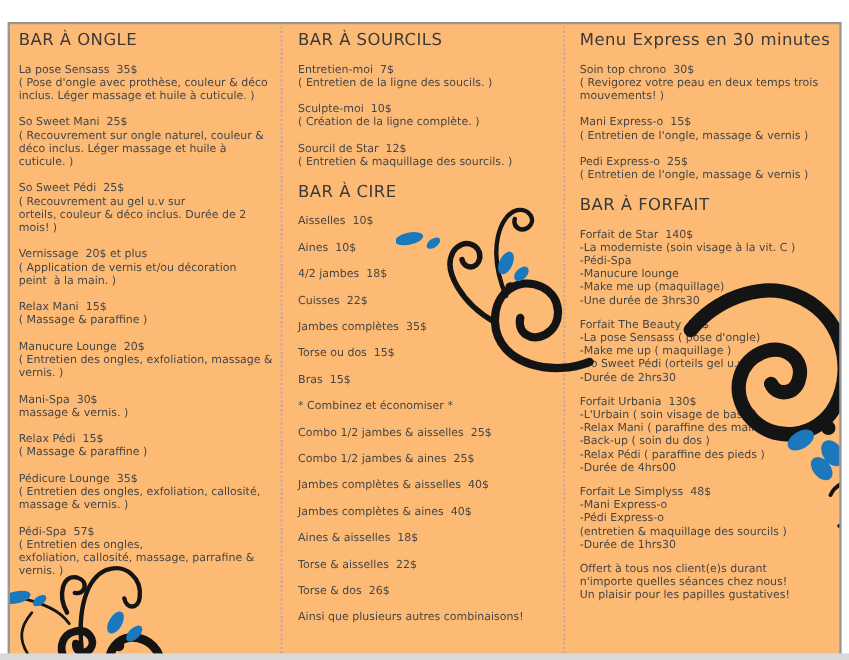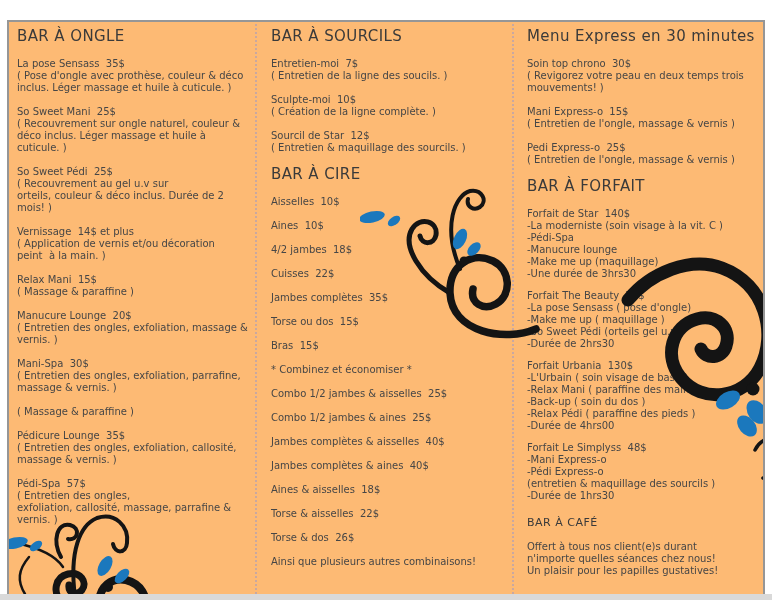--- a/index.html
+++ b/index.html
@@ -65,39 +65,39 @@
           <div class="desc-line">déco inclus. Léger massage et huile à</div>
           <div class="desc-line">cuticule. )</div>
         </div>
         <div class="item">
           <div class="item-title">So Sweet Pédi  25$</div>
           <div class="desc-line">( Recouvrement au gel u.v sur</div>
           <div class="desc-line">orteils, couleur &amp; déco inclus. Durée de 2</div>
           <div class="desc-line">mois! )</div>
         </div>
         <div class="item">
-          <div class="item-title">Vernissage  14$ et plus</div>
+          <div class="item-title">Vernissage  20$ et plus</div>
           <div class="desc-line">( Application de vernis et/ou décoration</div>
           <div class="desc-line">peint  à la main. )</div>
         </div>
         <div class="item">
           <div class="item-title">Relax Mani  15$</div>
           <div class="desc-line">( Massage &amp; paraffine )</div>
         </div>
         <div class="item">
           <div class="item-title">Manucure Lounge  20$</div>
           <div class="desc-line">( Entretien des ongles, exfoliation, massage &amp;</div>
           <div class="desc-line">vernis. )</div>
         </div>
         <div class="item">
           <div class="item-title">Mani-Spa  30$</div>
-          <div class="desc-line">( Entretien des ongles, exfoliation, parrafine,</div>
           <div class="desc-line">massage &amp; vernis. )</div>
         </div>
         <div class="item">
+          <div class="item-title">Relax Pédi  15$</div>
           <div class="desc-line">( Massage &amp; paraffine )</div>
         </div>
         <div class="item">
           <div class="item-title">Pédicure Lounge  35$</div>
           <div class="desc-line">( Entretien des ongles, exfoliation, callosité,</div>
           <div class="desc-line">massage &amp; vernis. )</div>
         </div>
         <div class="item">
           <div class="item-title">Pédi-Spa  57$</div>
           <div class="desc-line">( Entretien des ongles,</div>
@@ -218,21 +218,20 @@
         </div>
         <div class="pkg">
           <div class="item-title">Forfait Le Simplyss  48$</div>
           <div class="pkg-line">-Mani Express-o</div>
           <div class="pkg-line">-Pédi Express-o</div>
           <div class="pkg-line">(entretien &amp; maquillage des sourcils )</div>
           <div class="pkg-line">-Durée de 1hrs30</div>
         </div>
       </div>
       <div class="section">
-        <div class="subheading">BAR À CAFÉ</div>
         <div class="item">
           <div class="note-line">Offert à tous nos client(e)s durant</div>
           <div class="note-line">n'importe quelles séances chez nous!</div>
           <div class="note-line">Un plaisir pour les papilles gustatives!</div>
         </div>
       </div>
     </div>
 
   <svg class="flourish" style="left:-9px;top:459px;" width="165" height="123" viewBox="0 0 165 123">
     <path class="ink" stroke-width="2.5" d="M 16 62 C 40 67 55 74 63 86"></path>

